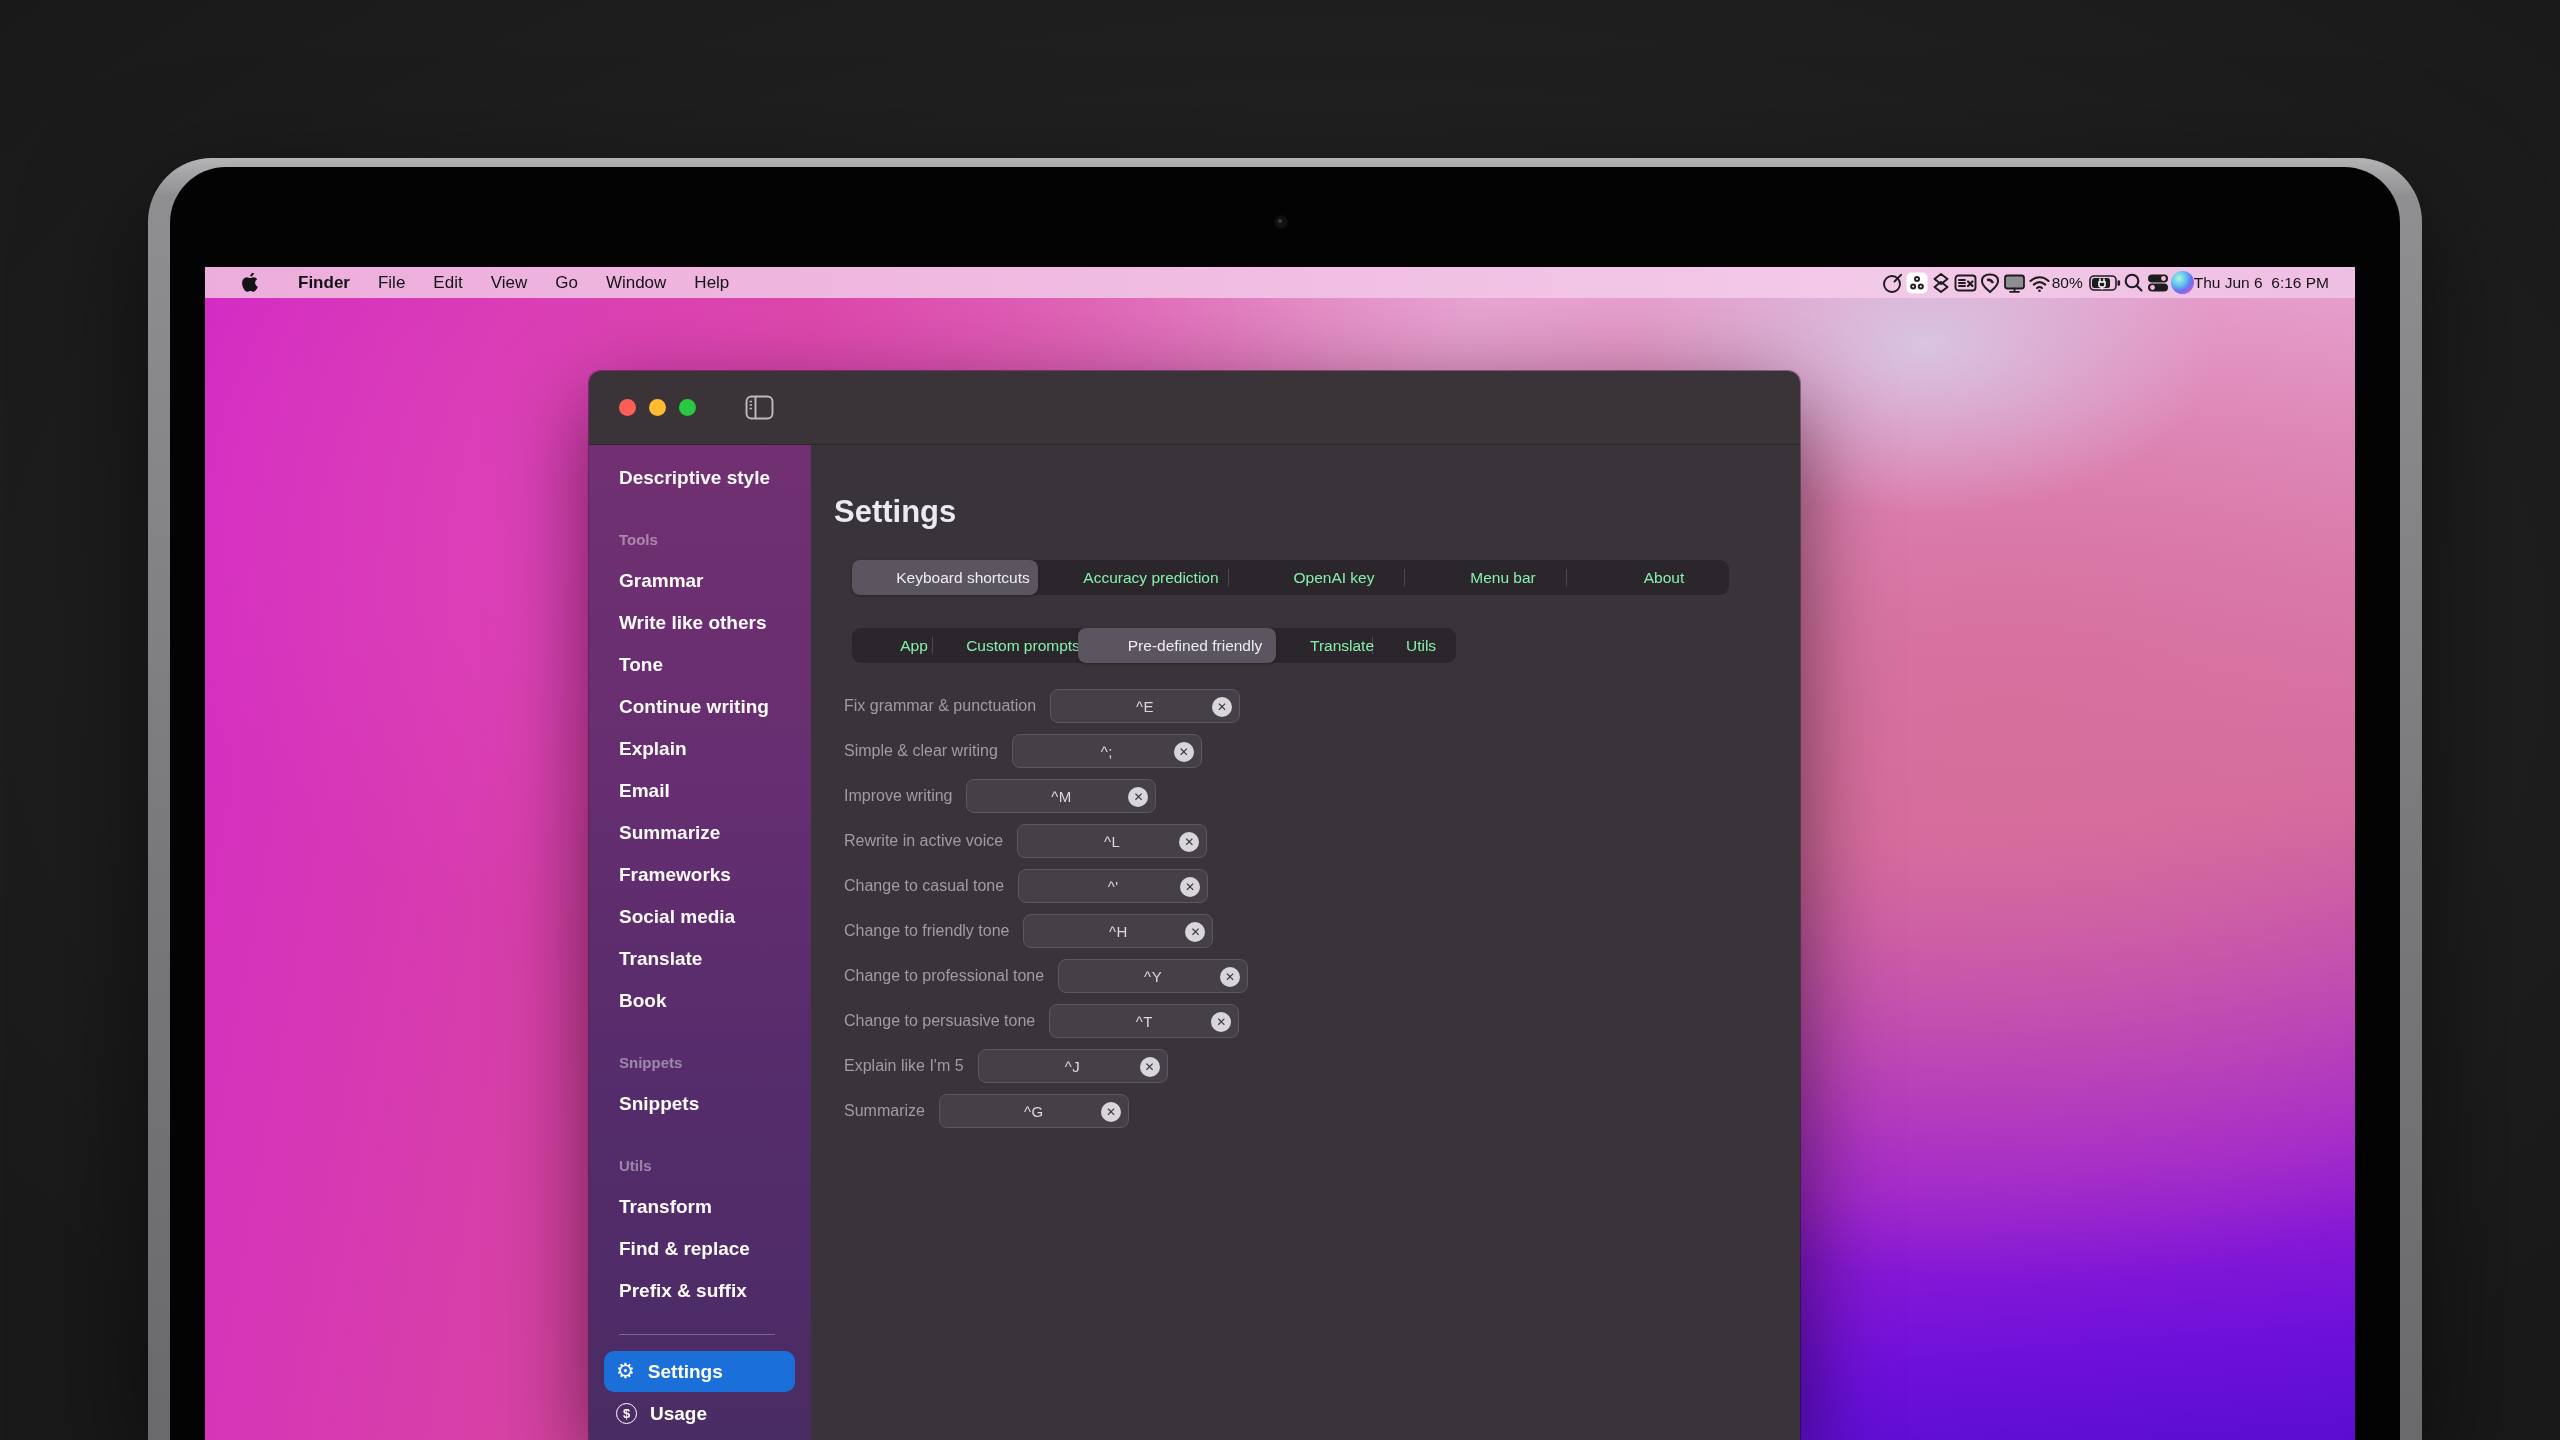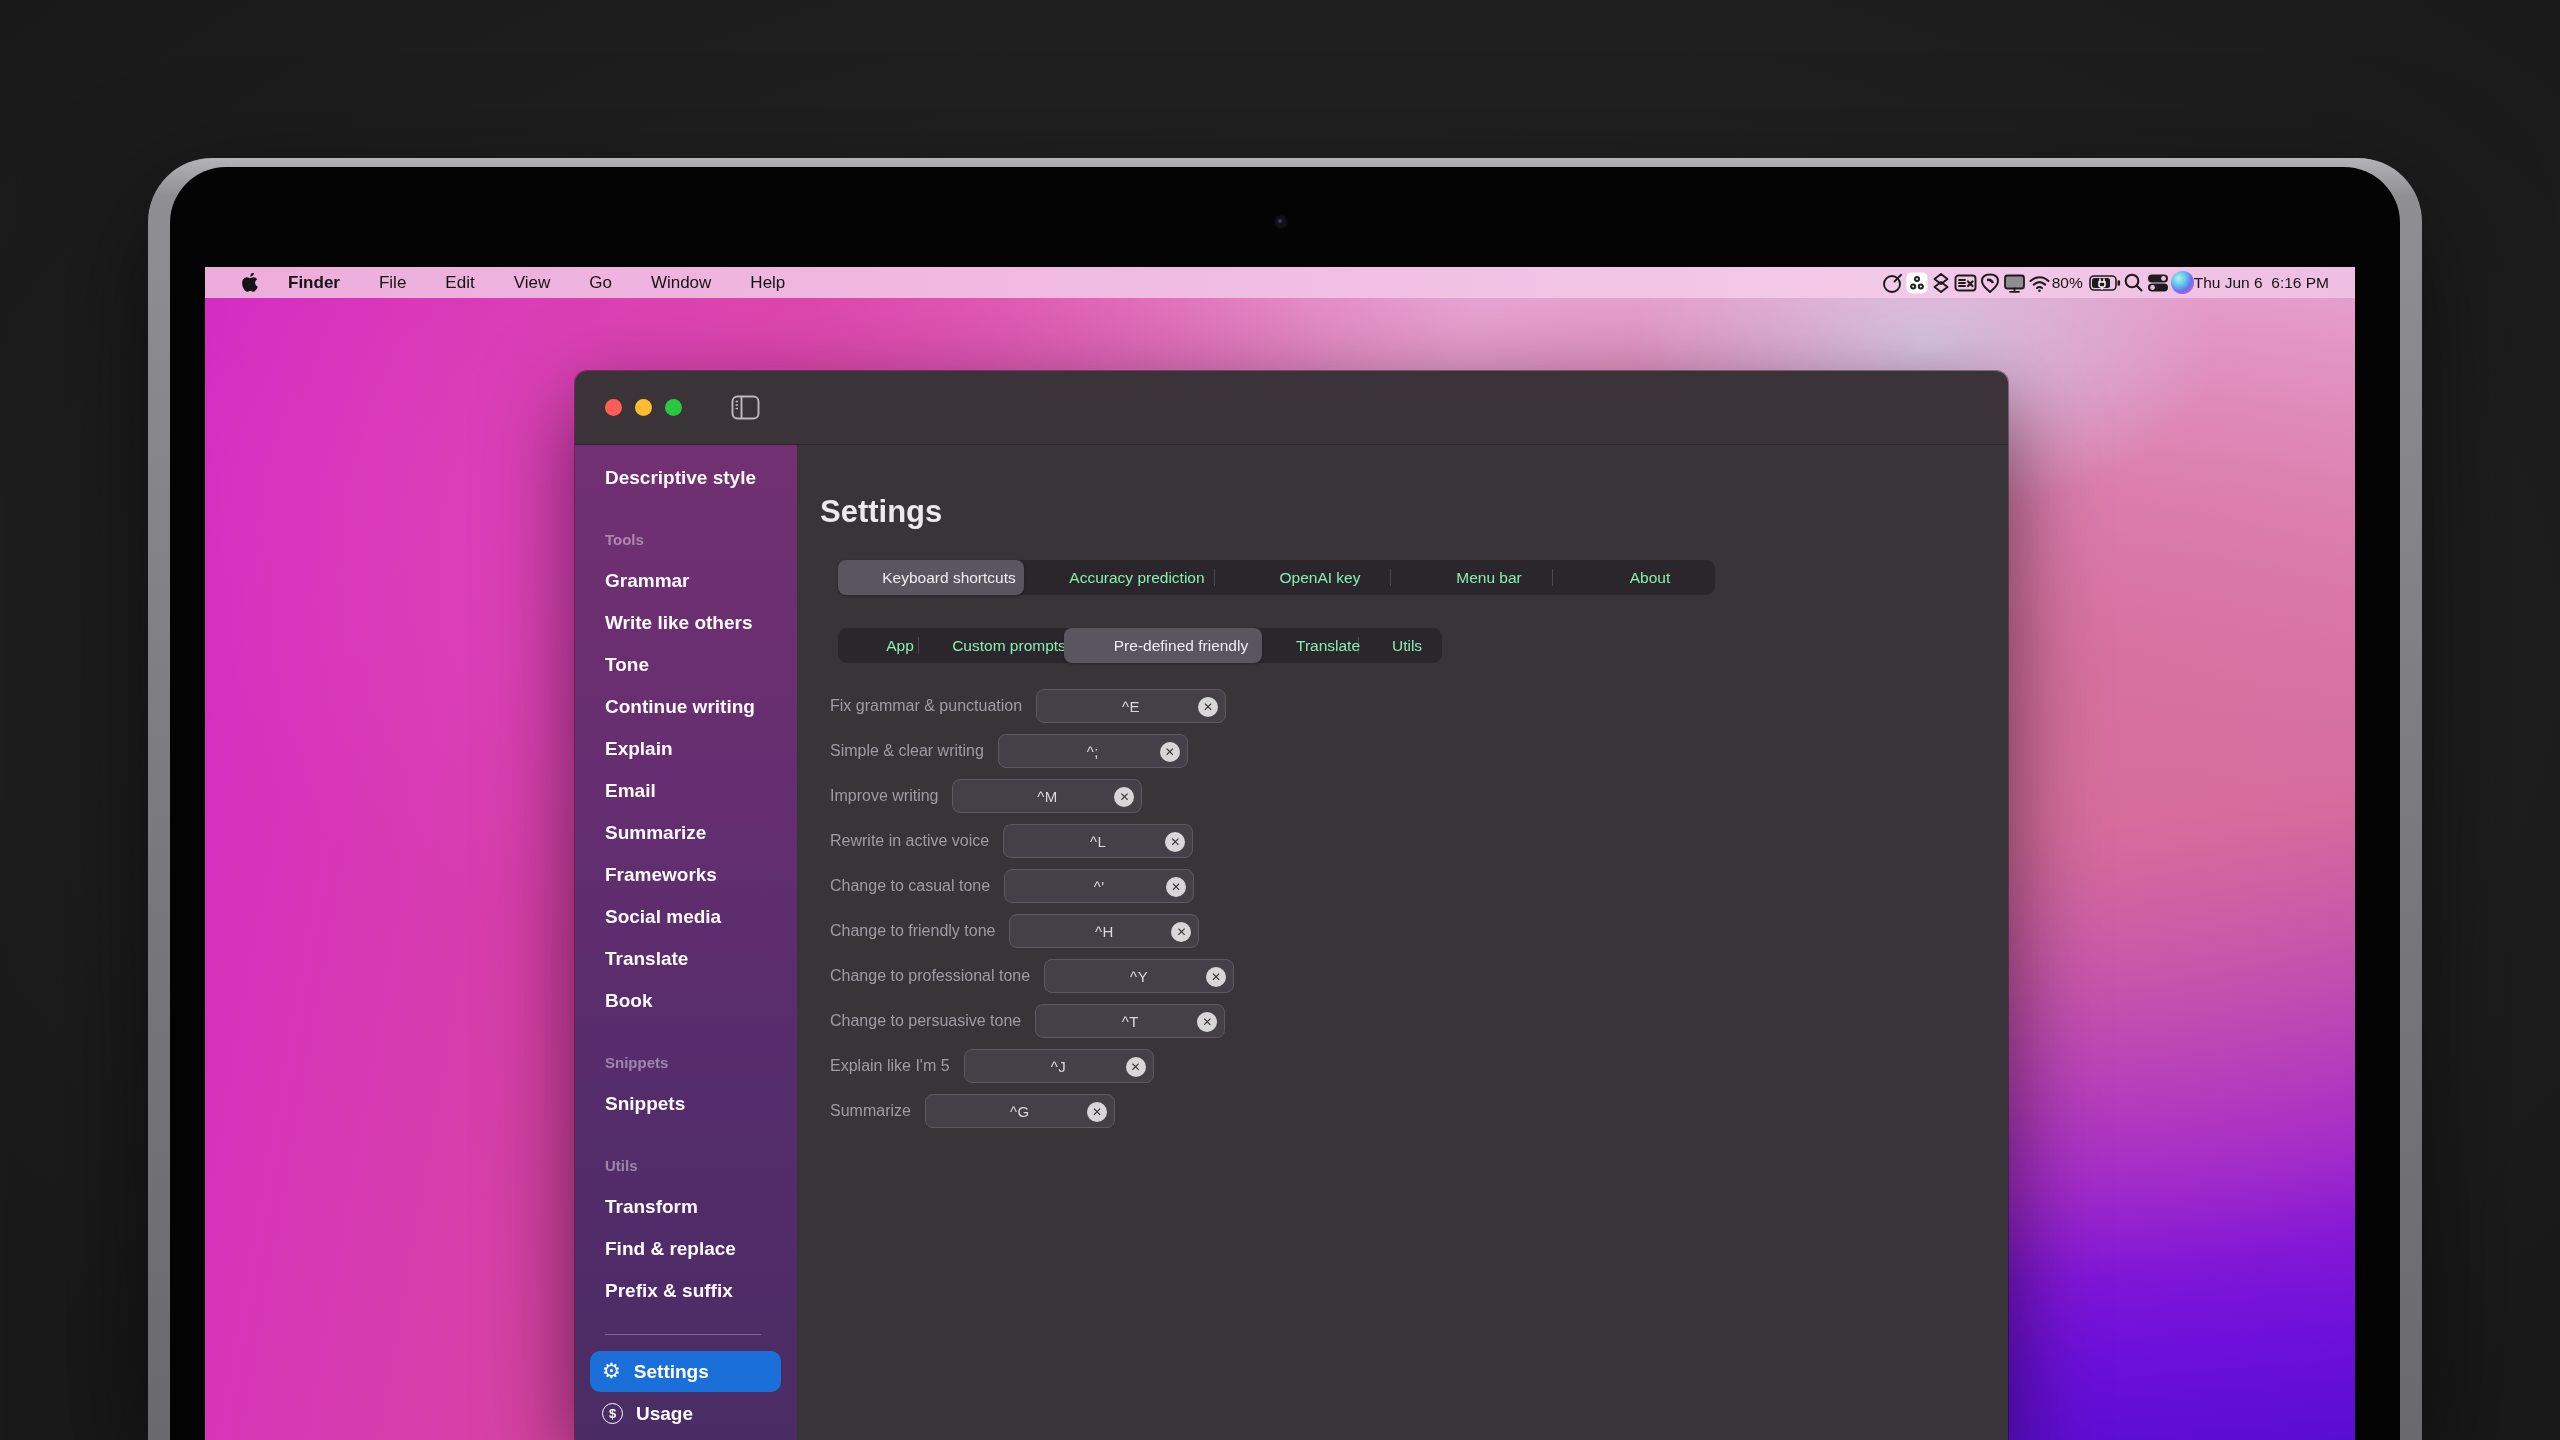--- a/index.html
+++ b/index.html
@@ -26,28 +26,28 @@
       radial-gradient(900px 620px at 26% 20%, rgba(229,72,196,.70), rgba(229,72,196,0) 70%),
       linear-gradient(100deg, #d42cc4 0%, #d9479f 26%, rgba(217,82,158,0) 54%),
       linear-gradient(175deg, rgba(0,0,0,0) 52%, rgba(151,29,212,.85) 78%, #6d10da 92%, #5a0dd0 100%),
       radial-gradient(760px 540px at 4% 98%, rgba(72,16,158,.95), rgba(72,16,158,0) 62%),
       linear-gradient(180deg,#e7a4d2 0%,#d4679f 45%,#c73fb4 72%,#8a16d8 100%);}
   
   .menubar{position:absolute;left:0;top:0;right:0;height:31px;display:flex;align-items:center;
     background:linear-gradient(90deg,#edaddc 0%,#f0bce2 45%,#f3c9e8 78%,#efbfe3 100%);
     color:#141416;font-size:17px;z-index:5;}
   .apple{margin-left:37px;display:flex;align-items:center;}
-  .menus{display:flex;gap:39px;margin-left:30px;}
+  .menus{display:flex;gap:28px;margin-left:40px;}
   .menu-item[data-active="true"]{font-weight:700;}
   .status{margin-left:auto;display:flex;align-items:center;margin-right:26px;}
   .status svg{display:block;}
   .batt{display:flex;align-items:center;gap:6px;}
   .batt-pct,.clock{font-size:15.5px;color:#141416;white-space:pre;}
   
-  .window{position:absolute;left:370px;top:104px;width:1433px;height:1069px;z-index:4;
+  .window{position:absolute;left:384px;top:104px;width:1211px;height:1069px;z-index:4;
     border-radius:12px 12px 0 0;overflow:hidden;
     box-shadow:0 30px 90px rgba(0,0,0,.55), 0 0 0 1px rgba(0,0,0,.35);}
   .titlebar{height:73px;background:#3a3338;border-bottom:1px solid #2b262b;display:flex;align-items:center;position:relative;}
   .tl{width:17px;height:17px;border-radius:50%;display:inline-block;}
   .tl.red{background:#fc5f57;margin-left:30px;}
   .tl.yellow{background:#febc2e;margin-left:13px;}
   .tl.green{background:#28c840;margin-left:13px;}
   .sbtoggle{margin-left:49px;display:flex;align-items:center;}
   .winbody{display:flex;height:calc(100% - 74px);}
   

